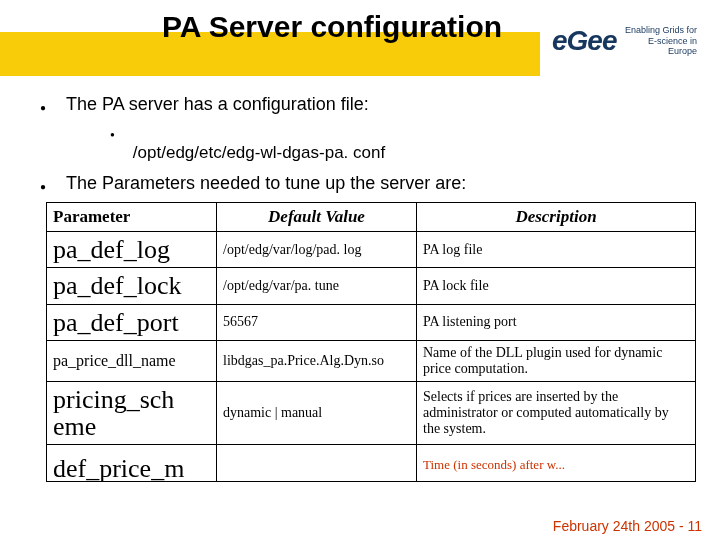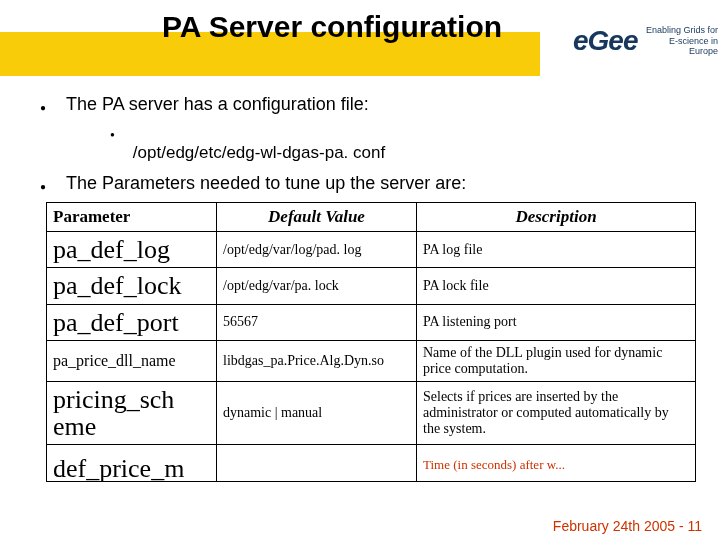--- a/index.html
+++ b/index.html
@@ -29,21 +29,21 @@
     position: absolute;
     left: 162px;
     top: 10px;
     font-size: 30px;
     font-weight: bold;
     color: #000;
     z-index: 2;
   }
   .logo {
     position: absolute;
-    right: 2px;
+    right: 23px;
     top: 6px;
     width: 145px;
     height: 70px;
     display: flex;
     align-items: center;
     gap: 6px;
   }
   .logo-mark {
     font-size: 28px;
     font-weight: bold;
@@ -191,21 +191,21 @@
       </tr>
     </thead>
     <tbody id="tbody">
         <tr>
           <td class="param-big">pa_def_log</td>
           <td class="val">/opt/edg/var/log/pad. log</td>
           <td class="desc">PA log file</td>
         </tr>
         <tr>
           <td class="param-big">pa_def_lock</td>
-          <td class="val">/opt/edg/var/pa. lock</td>
+          <td class="val">/opt/edg/var/pa. tune</td>
           <td class="desc">PA lock file</td>
         </tr>
         <tr>
           <td class="param-big">pa_def_port</td>
           <td class="val">56567</td>
           <td class="desc">PA listening port</td>
         </tr>
         <tr>
           <td class="param-small">pa_price_dll_name</td>
           <td class="val">libdgas_pa.Price.Alg.Dyn.so</td>

